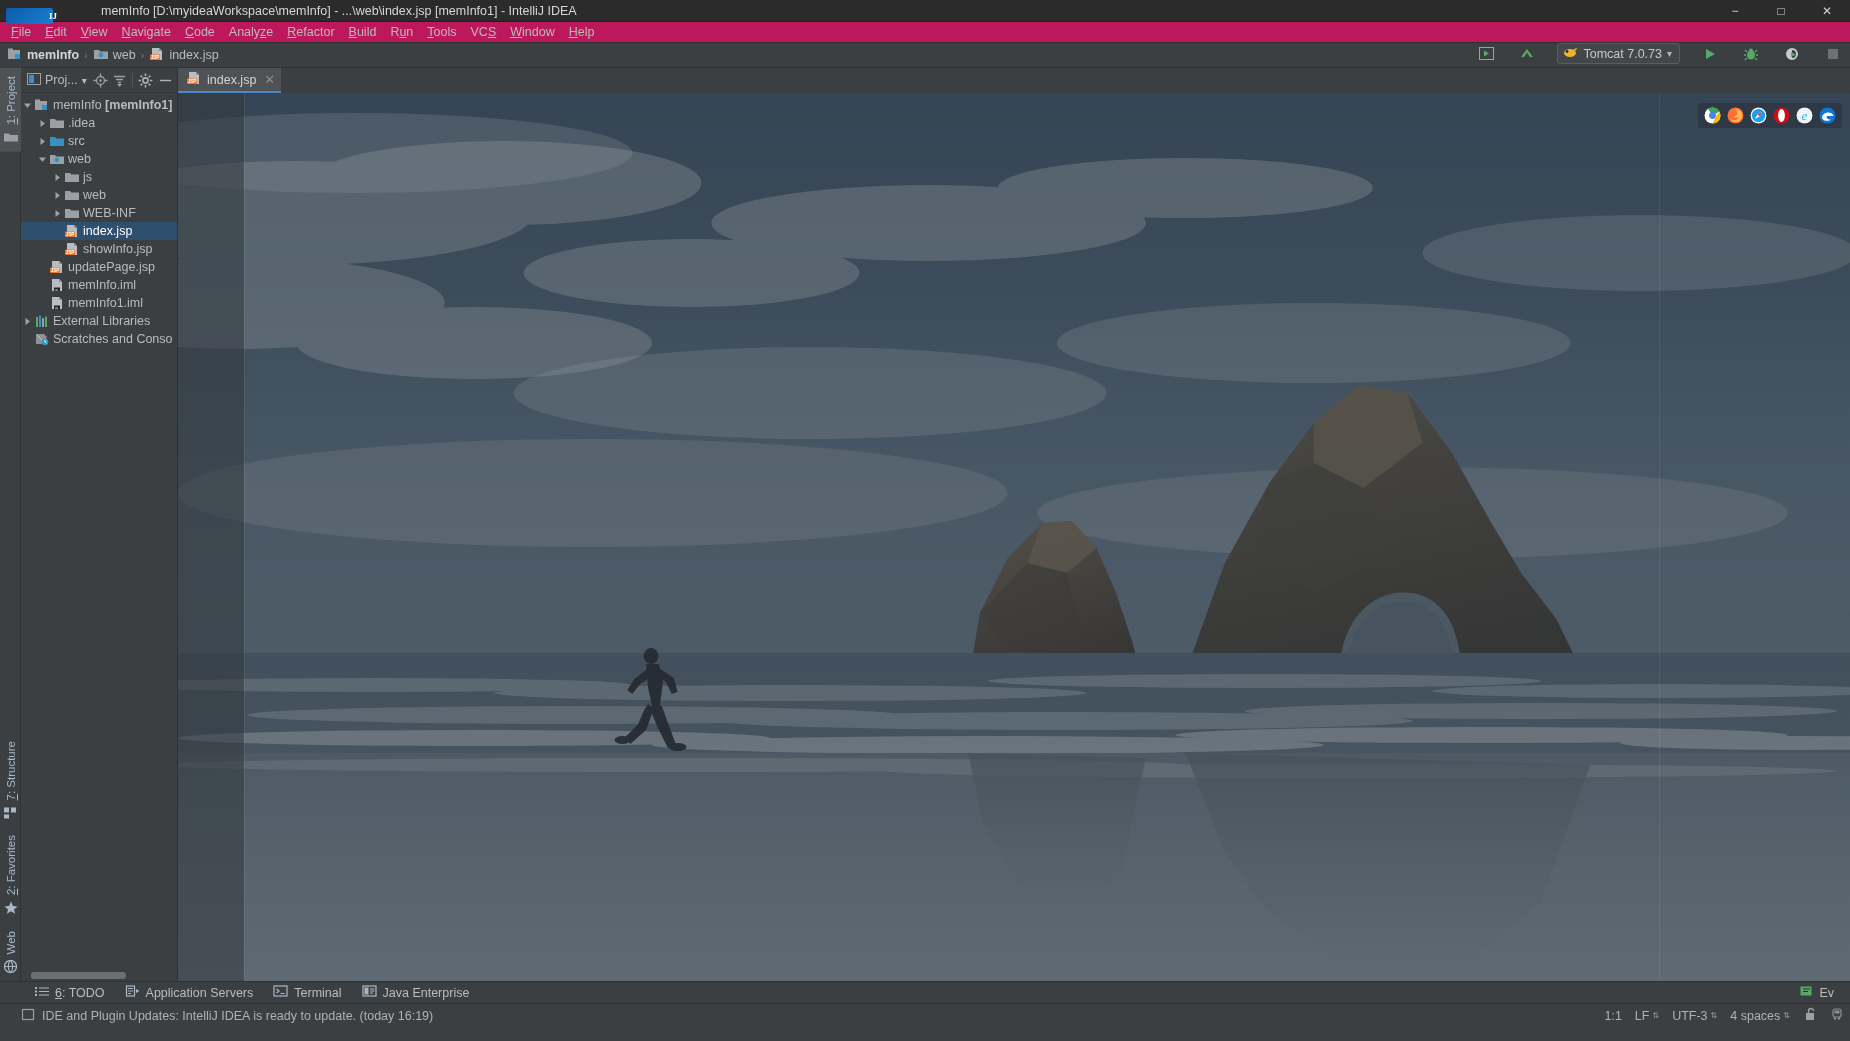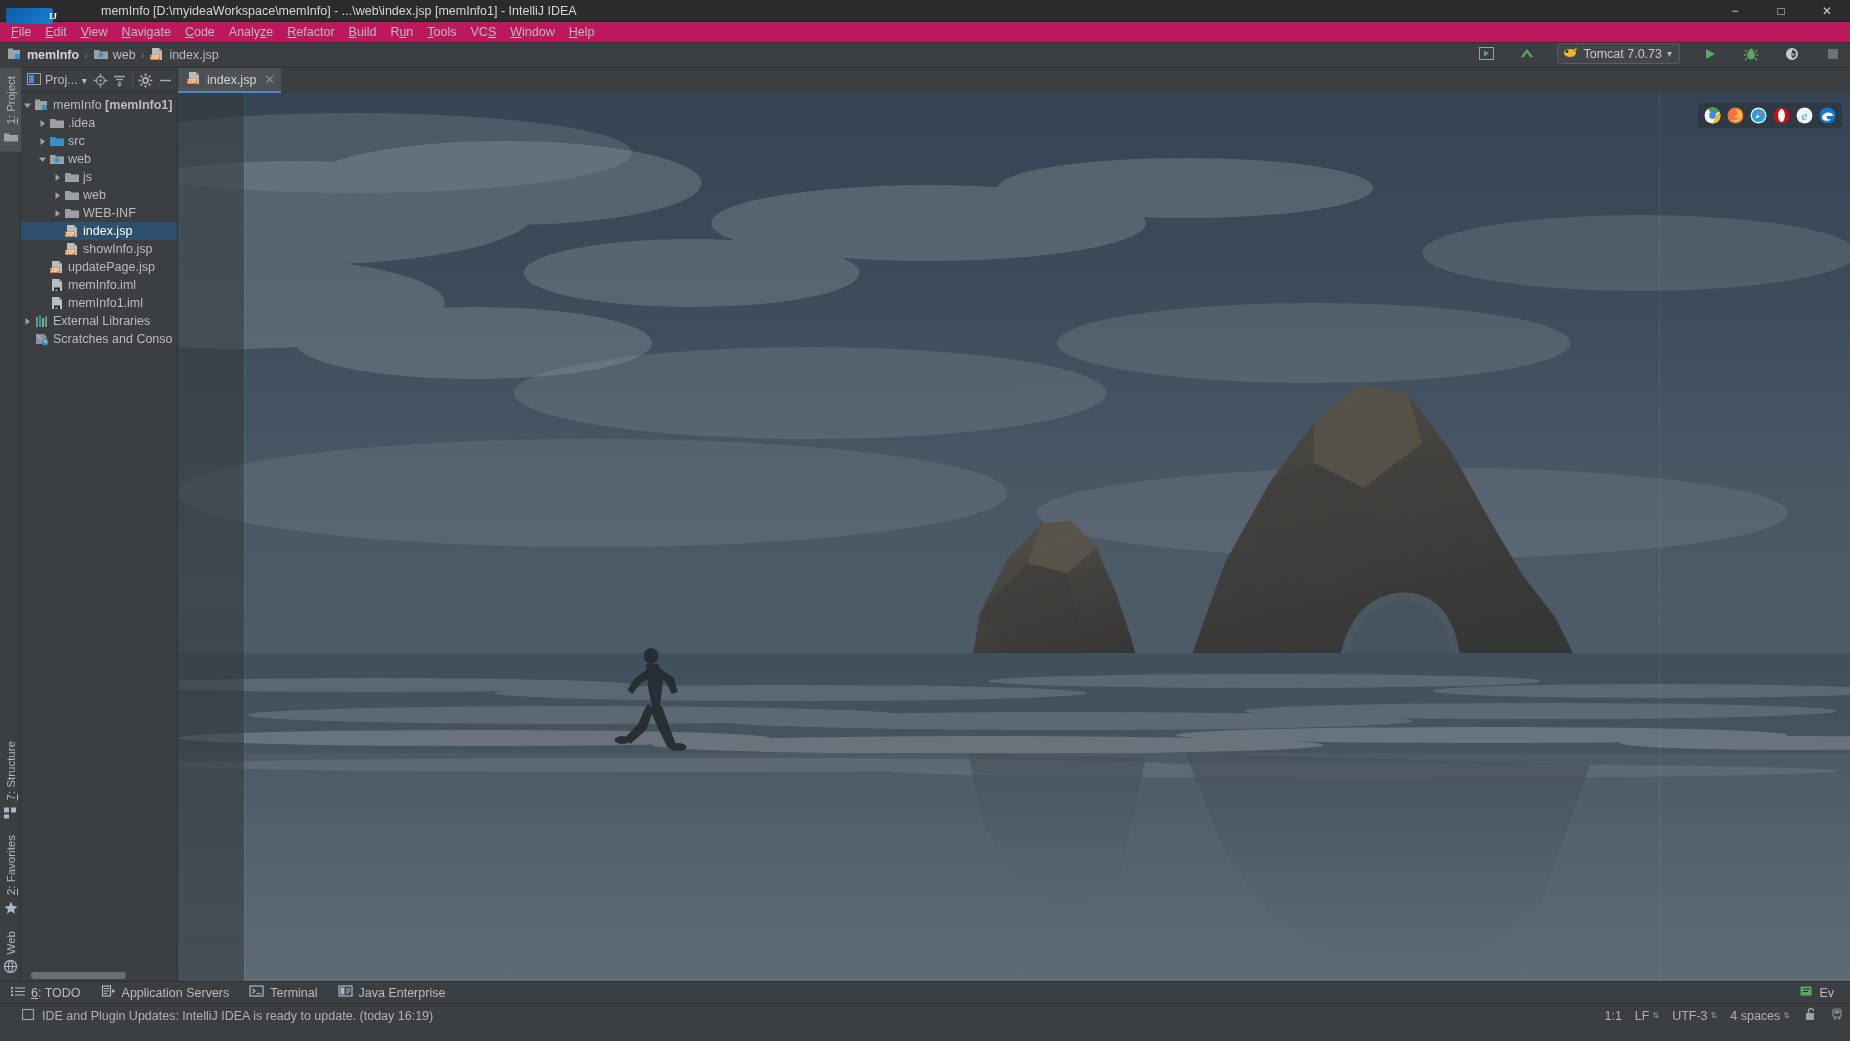--- a/index.html
+++ b/index.html
@@ -771,21 +771,21 @@
             <path d="M3 11 C3 5 13 3.5 14.5 9 L8 9 C7 11 9 13 12 12.4 C10 14.6 4.5 14.4 3 11 Z" fill="#fff"></path>
           </svg>
         </span>
       </div>
 
     <div class="right-gutter"></div>
   </div>
 </div>
 
 <div class="toolwin-bar">
-  <div style="display:flex;" id="twitems">
+  <div style="display:flex;margin-left:24px;" id="twitems">
       <div class="tw-item">
         <span><svg width="16" height="14" viewBox="0 0 16 14">
             <path d="M1 3 h2 v2 H1 Z M1 6.5 h2 v2 H1 Z M1 10 h2 v2 H1 Z" fill="#a9b7c6"></path>
             <path d="M5 4 h10 M5 7.5 h10 M5 11 h10" stroke="#a9b7c6" stroke-width="1.2"></path>
           </svg></span>
         <span><u>6</u>: TODO</span>
       </div>
       <div class="tw-item">
         <span><svg width="16" height="14" viewBox="0 0 16 14">
             <rect x="1.5" y="2" width="8" height="10" fill="none" stroke="#a9b7c6" stroke-width="1.2"></rect>

